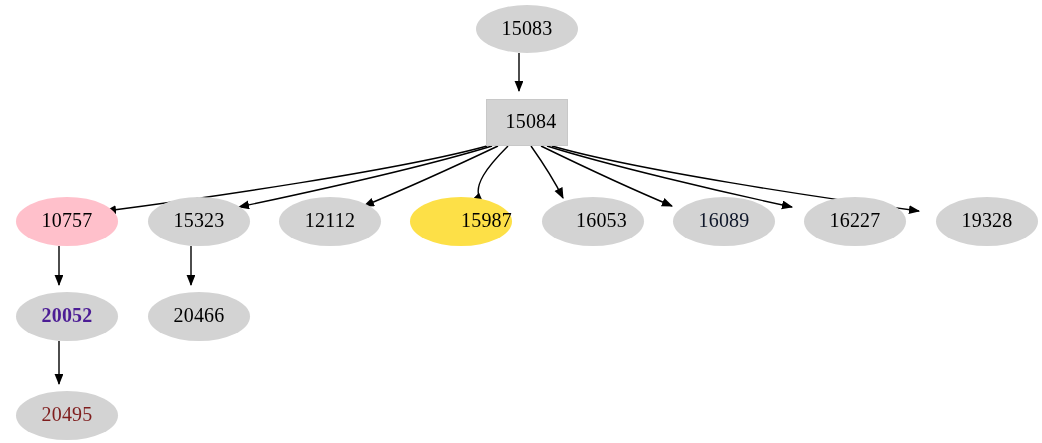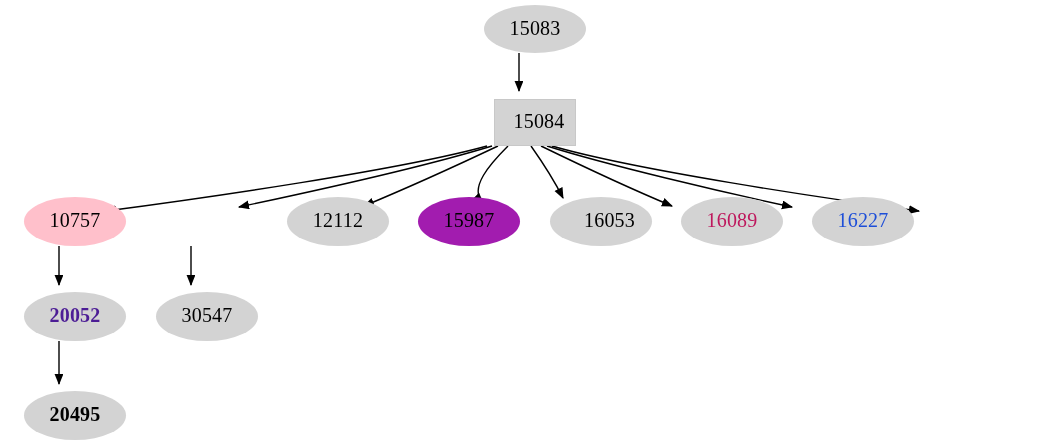--- a/index.html
+++ b/index.html
@@ -20,21 +20,21 @@
   }
   #edge-layer {
     position: absolute;
     left: 0;
     top: 0;
     width: 1042px;
     height: 443px;
   }
   #node-layer {
     position: absolute;
-    left: 16px;
+    left: 8px;
     top: 0;
     width: 876px;
     height: 443px;
   }
   .node {
     position: absolute;
     display: flex;
     align-items: center;
     justify-content: center;
     box-sizing: border-box;
@@ -85,39 +85,45 @@
   <div id="node-layer">
       <div class="node ellipse" style="left: 468px; top: 4.5px; width: 102px; height: 48px; background: rgb(211, 211, 211);">
         <span class="node-label" style="color: rgb(0, 0, 0);">15083</span>
       </div>
       <div class="node box" style="left: 478px; top: 98.5px; width: 82px; height: 47px; background: rgb(211, 211, 211); border: 1px solid rgb(200, 200, 200); padding-left: 8px;">
         <span class="node-label" style="color: rgb(0, 0, 0);">15084</span>
       </div>
       <div class="node ellipse" style="left: 8px; top: 196.5px; width: 102px; height: 49px; background: rgb(255, 192, 203);">
         <span class="node-label" style="color: rgb(0, 0, 0);">10757</span>
       </div>
+      <div class="node ellipse" style="left: 140px; top: 196.5px; width: 102px; height: 49px; background: rgb(211, 211, 211);">
+        <span class="node-label" style="color: rgb(0, 0, 0);">15323</span>
+      </div>
       <div class="node ellipse" style="left: 271px; top: 196.5px; width: 102px; height: 49px; background: rgb(211, 211, 211);">
         <span class="node-label" style="color: rgb(0, 0, 0);">12112</span>
       </div>
-      <div class="node ellipse" style="left: 402px; top: 196.5px; width: 102px; height: 49px; background: #a21caf;">
+      <div class="node ellipse" style="left: 402px; top: 196.5px; width: 102px; height: 49px; background: #fde047; justify-content: flex-end;">
         <span class="node-label" style="color: rgb(0, 0, 0);">15987</span>
       </div>
       <div class="node ellipse" style="left: 534px; top: 196.5px; width: 102px; height: 49px; background: rgb(211, 211, 211);">
         <span class="node-label" style="color: rgb(0, 0, 0); margin-left: 17px;">16053</span>
       </div>
       <div class="node ellipse" style="left: 665px; top: 196.5px; width: 102px; height: 49px; background: rgb(211, 211, 211);">
-        <span class="node-label" style="color: #be185d;">16089</span>
+        <span class="node-label" style="color: #0f172a;">16089</span>
       </div>
       <div class="node ellipse" style="left: 796px; top: 196.5px; width: 102px; height: 49px; background: rgb(211, 211, 211);">
-        <span class="node-label" style="color: #1d4ed8;">16227</span>
+        <span class="node-label" style="color: #000000;">16227</span>
+      </div>
+      <div class="node ellipse" style="left: 928px; top: 196.5px; width: 102px; height: 49px; background: rgb(211, 211, 211);">
+        <span class="node-label" style="color: rgb(0, 0, 0);">19328</span>
       </div>
       <div class="node ellipse" style="left: 8px; top: 291.5px; width: 102px; height: 49px; background: rgb(211, 211, 211);">
         <span class="node-label" style="color: #4c1d95; font-weight: bold;">20052</span>
       </div>
       <div class="node ellipse" style="left: 140px; top: 291.5px; width: 102px; height: 49px; background: rgb(211, 211, 211);">
-        <span class="node-label" style="color: rgb(0, 0, 0);">30547</span>
+        <span class="node-label" style="color: rgb(0, 0, 0);">20466</span>
       </div>
       <div class="node ellipse" style="left: 8px; top: 390.5px; width: 102px; height: 49px; background: rgb(211, 211, 211);">
-        <span class="node-label" style="color: #000000; font-weight: bold;">20495</span>
+        <span class="node-label" style="color: #7f1d1d;">20495</span>
       </div>
     </div>
 
 </div>
 
 </body></html>

